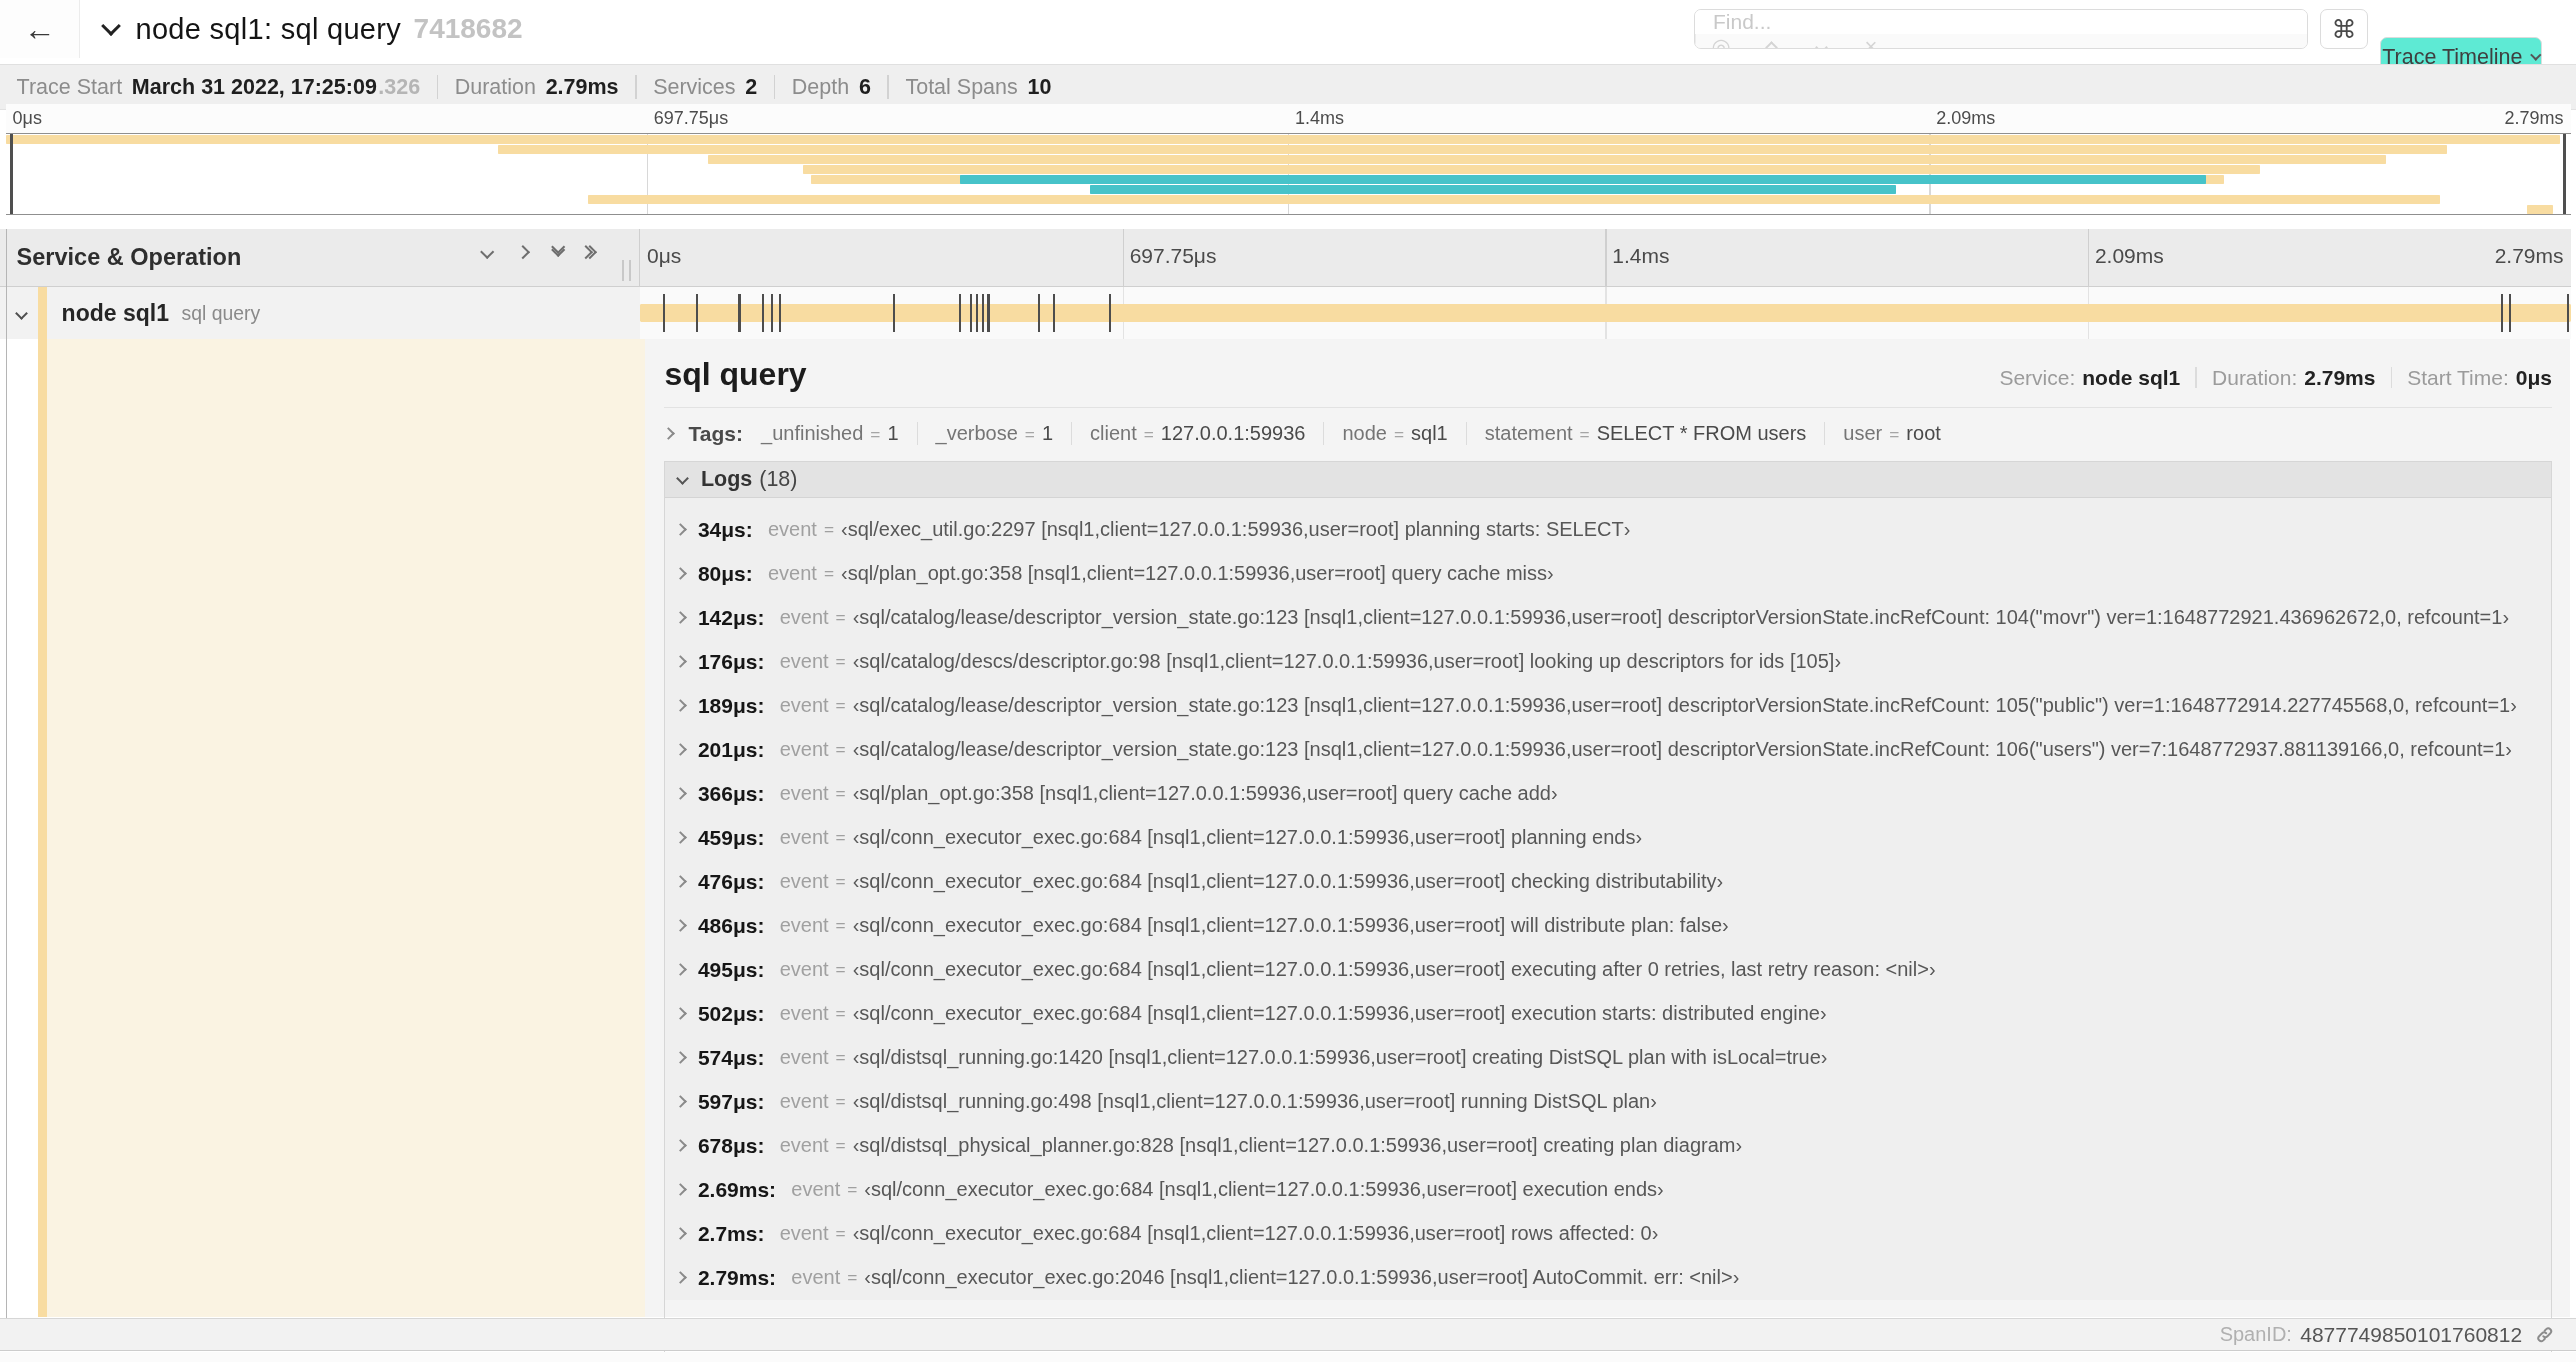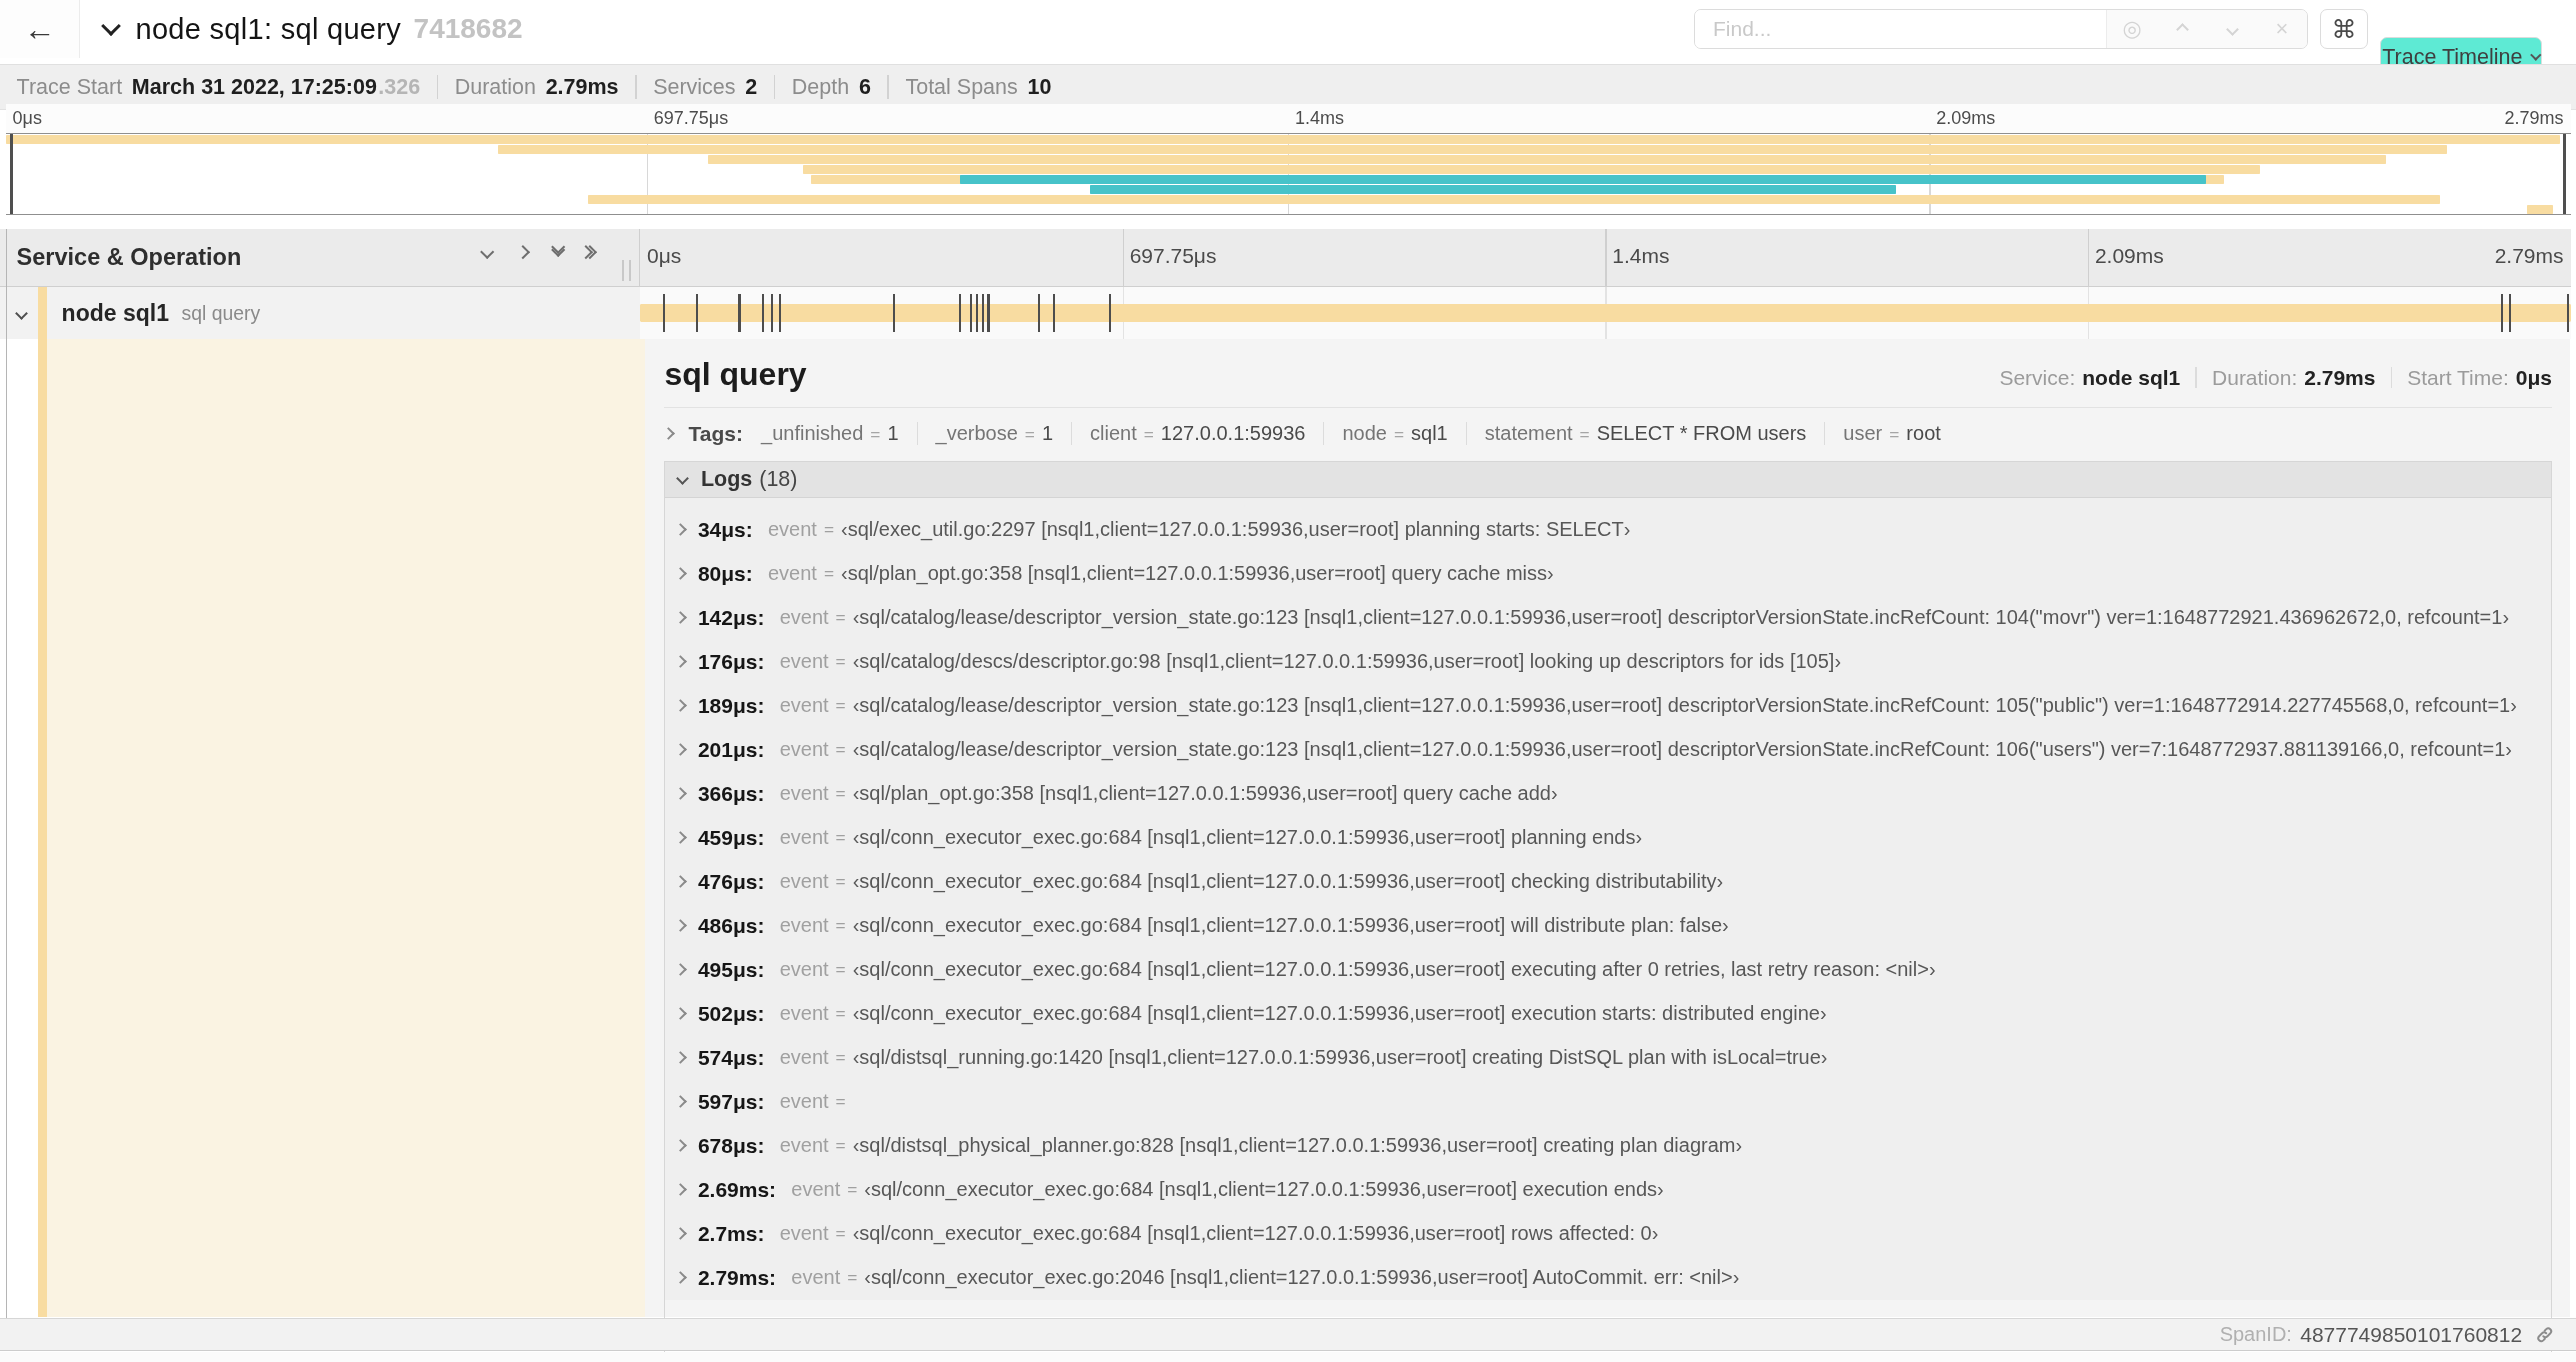--- a/index.html
+++ b/index.html
@@ -11,21 +11,21 @@
   .back-btn { width:80px; height:100%; display:flex; align-items:center; justify-content:center; border-right:1.4px solid #ececec; font-size:32px; color:#3a3a3a; background:#fdfdfd; cursor:pointer; }
   .title-wrap { display:flex; align-items:center; margin-left:23.5px; }
   .chev { display:inline-block; border:solid #555; border-width:0 2.8px 2.8px 0; padding:4.2px; }
   .chev.down { transform:rotate(45deg); }
   .chev.right { transform:rotate(-45deg); }
   .chev.up { transform:rotate(-135deg); }
   .title-chev { border-color:#222; border-width:0 3.5px 3.5px 0; padding:5.5px; margin-right:18px; margin-top:-5.5px; }
   .trace-title { font-size:29px; font-weight:normal; color:#141414; letter-spacing:0.3px; }
   .trace-id { font-size:28px; color:#c3c3c3; margin-left:12.5px; font-weight:bold; }
 
-  .find-group { position:absolute; right:268px; top:9px; width:614px; height:40px; border:1.4px solid #dcdcdc; border-radius:7px; display:flex; overflow:hidden; background:#fff; }
+  .find-group { position:absolute; right:268px; top:9px; width:614px; height:40px; border:1.4px solid #dcdcdc; border-radius:7px; display:flex; overflow:hidden; background:#fff;flex-direction:column; }
   .find-input { flex:1; border:none; outline:none; font-size:21px; padding:0 18px; color:#444; background:#fff; font-family:"Liberation Sans", sans-serif; }
   .find-input::placeholder { color:#c9c9c9; }
   .find-btns { display:flex; align-items:center; background:#fafafa; border-left:1.4px solid #ececec; }
   .find-ibtn { width:50px; height:100%; display:flex; align-items:center; justify-content:center; color:#d4d4d4; font-size:22px; cursor:pointer; }
   .find-ibtn .chev { border-color:#d4d4d4; border-width:0 2.1px 2.1px 0; padding:3.5px; }
   .kbd-btn { position:absolute; right:208px; top:9px; width:48px; height:40px; border:1.4px solid #dcdcdc; border-radius:7px; display:flex; align-items:center; justify-content:center; font-size:25px; color:#4a4a4a; background:#fff; cursor:pointer; }
   .view-btn { position:absolute; right:34px; top:9px; width:162px; height:40px; border:1.4px solid #dcdcdc; border-radius:7px; display:flex; align-items:center; justify-content:center; gap:9.7px; font-size:21.5px; color:#3f3f3f; background:#5eead4; cursor:pointer;margin-top:28px; }
   .view-btn .chev { border-color:#555; border-width:0 2.1px 2.1px 0; padding:2.8px; margin-top:-4.2px; }
 
   
@@ -453,20 +453,21 @@
     <span class="log-key">event</span>
     <span class="log-eq">=</span>
     <span class="log-val">‹sql/distsql_running.go:1420 [nsql1,client=127.0.0.1:59936,user=root] creating DistSQL plan with isLocal=true›</span>
   </div>
 
   <div class="log-row">
     <span class="chev right"></span>
     <span class="log-time">597μs:</span>
     <span class="log-key">event</span>
     <span class="log-eq">=</span>
+    <span class="log-val">‹sql/distsql_running.go:498 [nsql1,client=127.0.0.1:59936,user=root] running DistSQL plan›</span>
   </div>
 
   <div class="log-row">
     <span class="chev right"></span>
     <span class="log-time">678μs:</span>
     <span class="log-key">event</span>
     <span class="log-eq">=</span>
     <span class="log-val">‹sql/distsql_physical_planner.go:828 [nsql1,client=127.0.0.1:59936,user=root] creating plan diagram›</span>
   </div>
 

